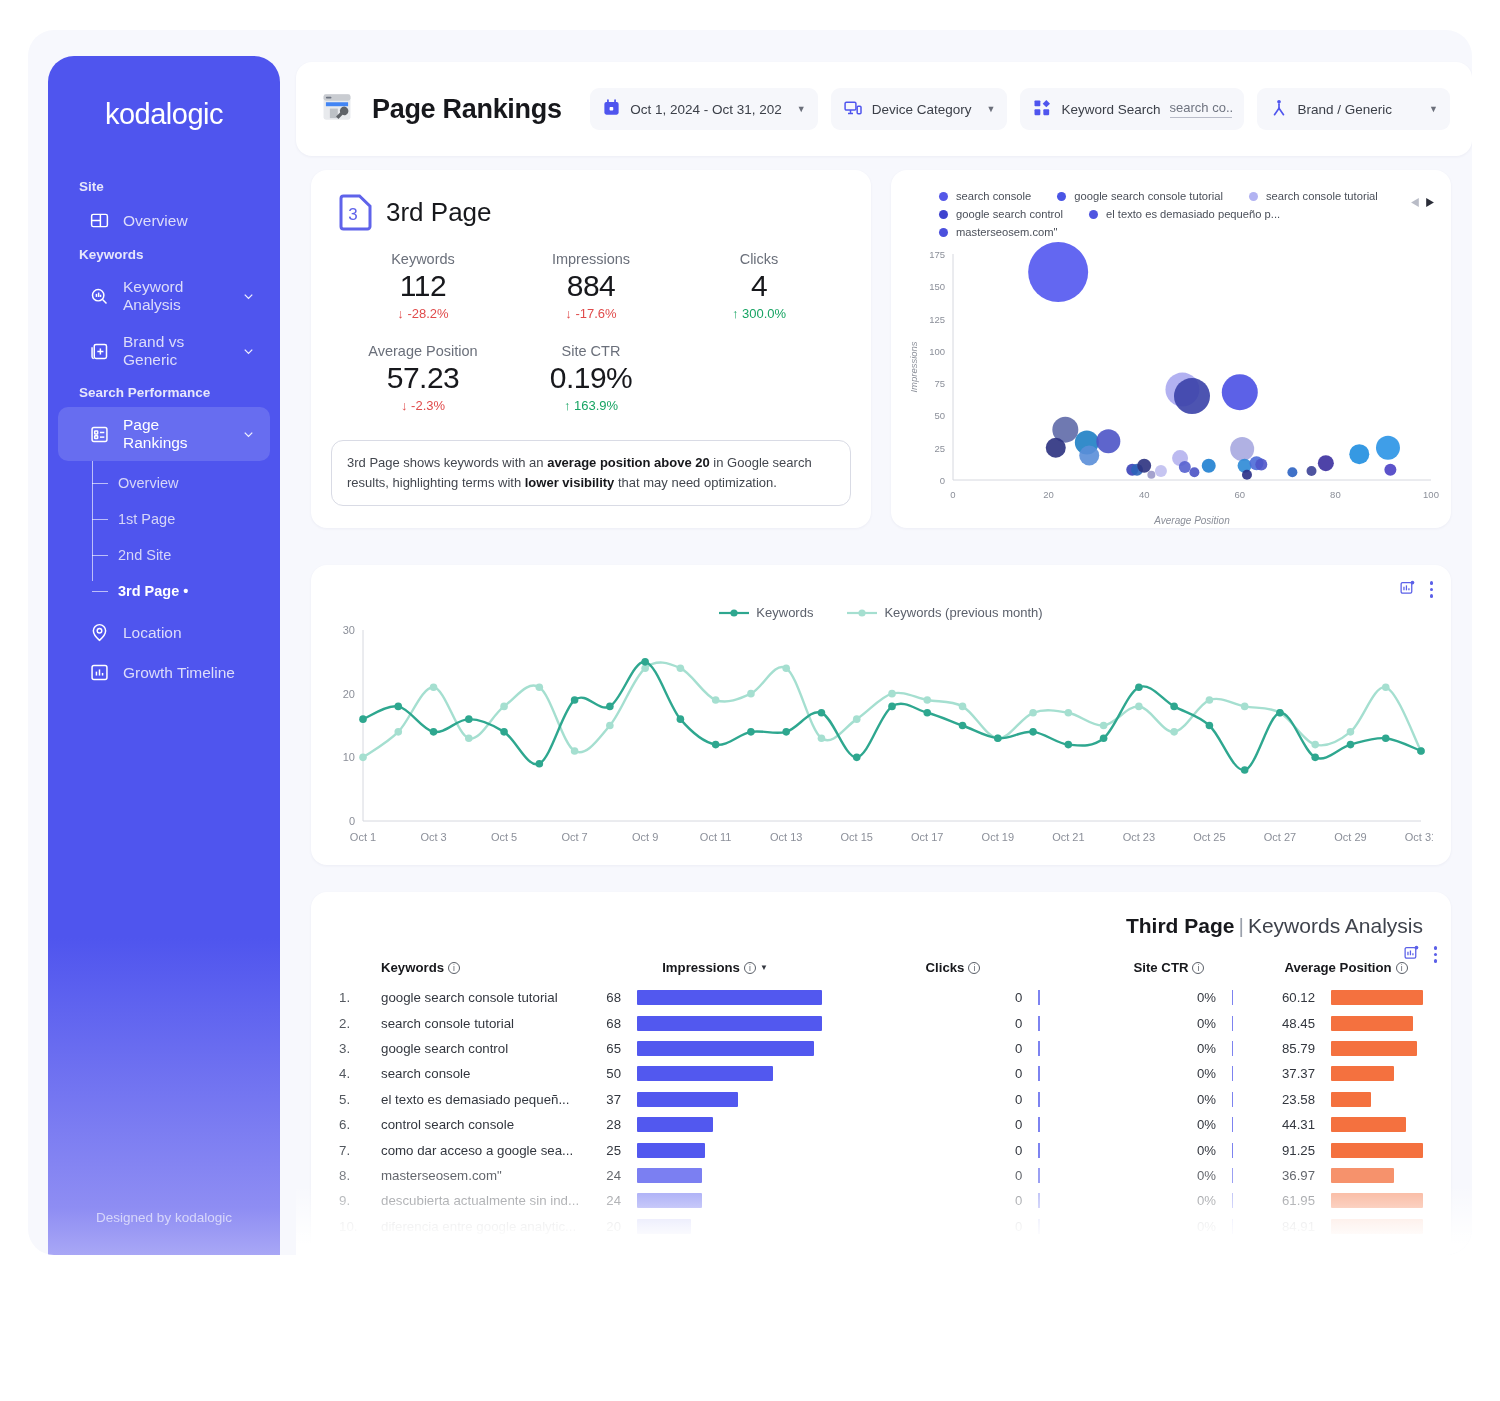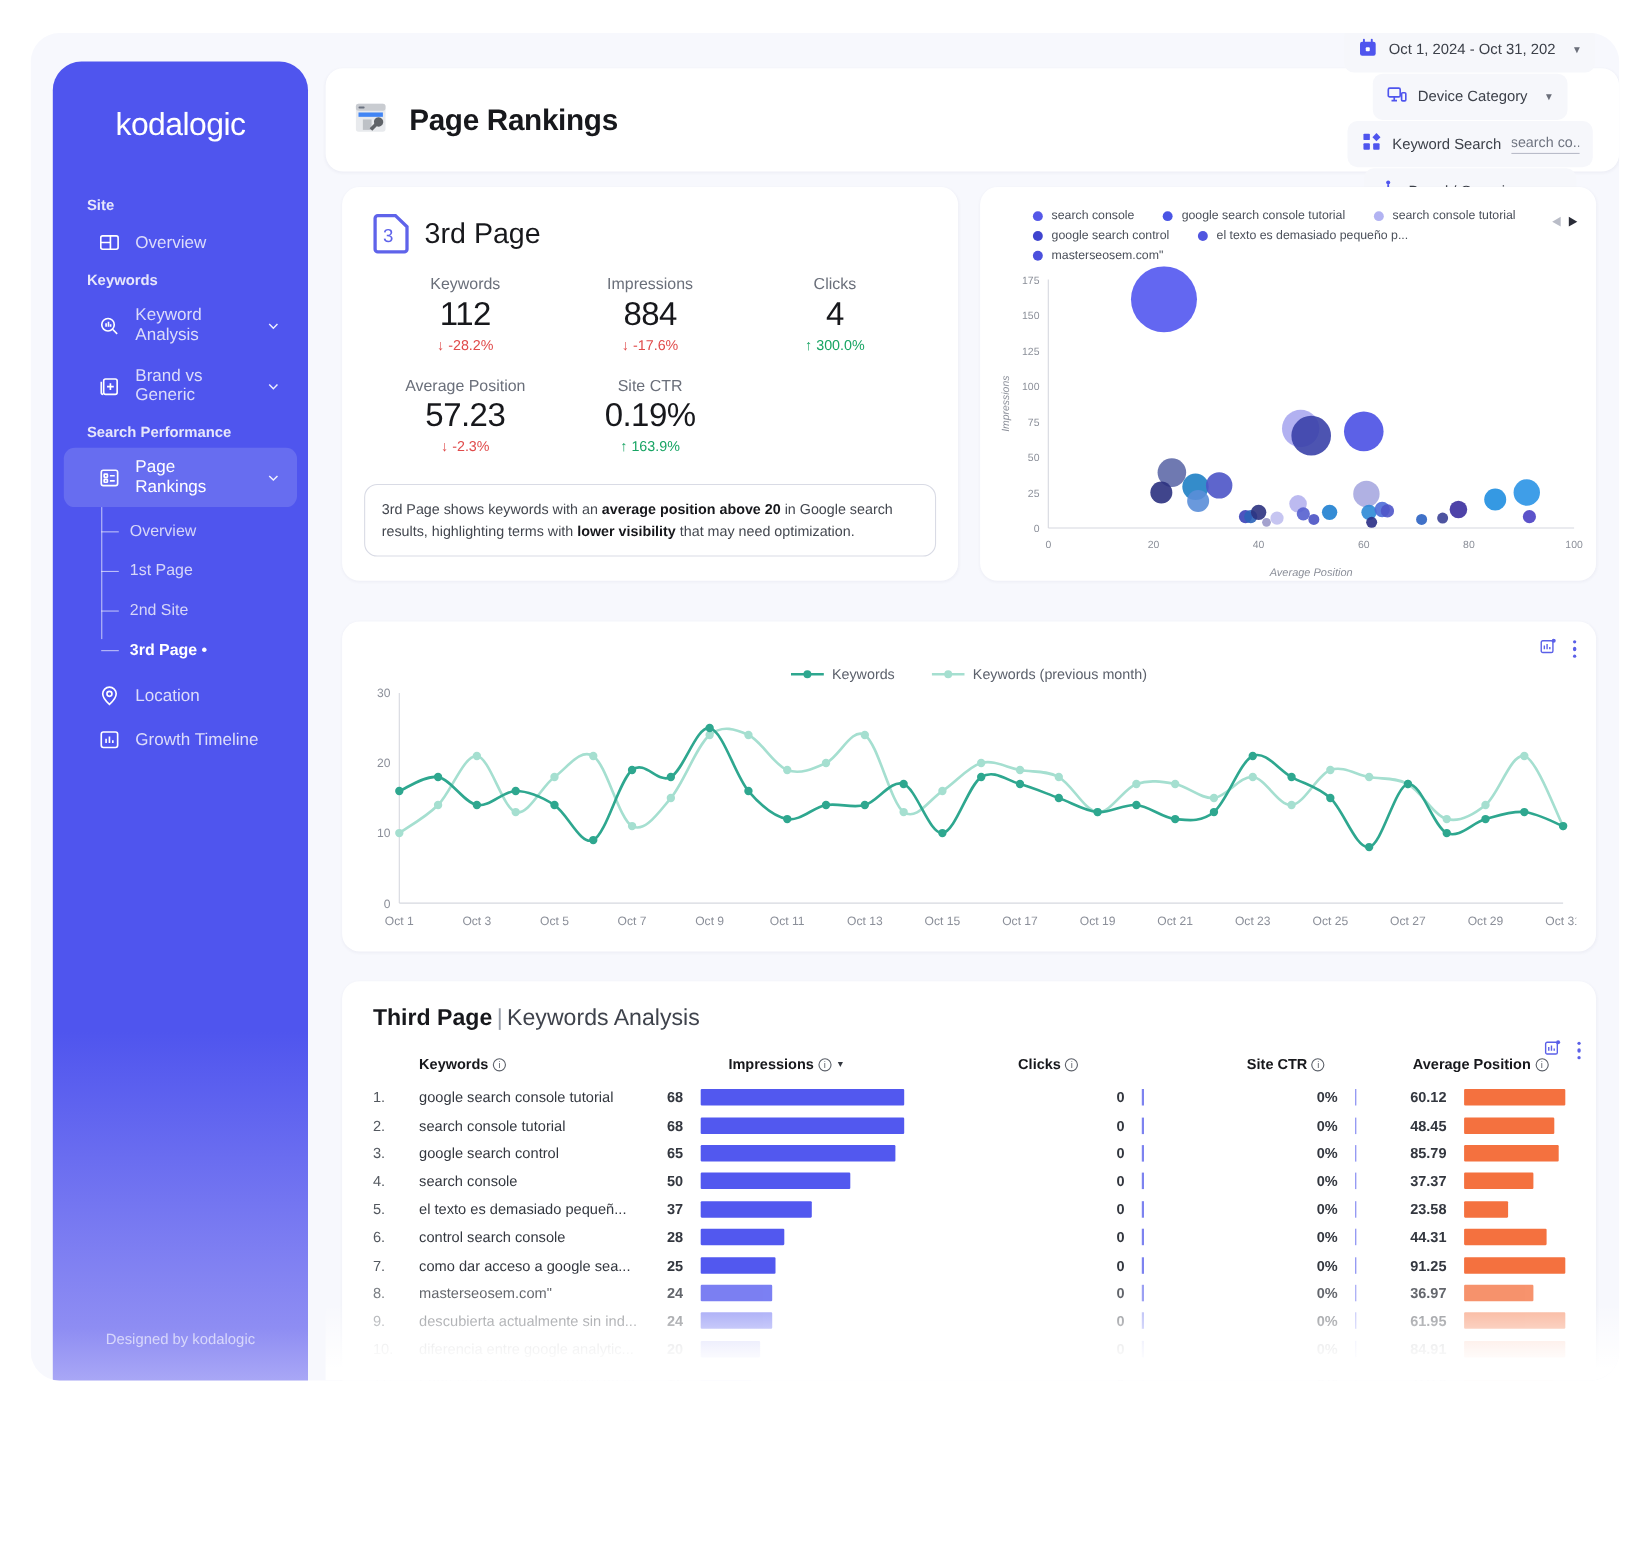--- a/index.html
+++ b/index.html
@@ -83,21 +83,21 @@
     position: absolute; left: 268px; top: 32px;
     width: 1176px; height: 94px;
     background: #fff;
     border-radius: 16px;
     display: flex; align-items: center;
     padding: 0 22px;
     box-shadow: 0 1px 3px rgba(30,40,90,.05);
   }
   .page-title { font-size: 27px; font-weight: bold; color:#17181c; letter-spacing:-.3px; }
   .title-wrap { display:flex; align-items:center; gap:16px; }
-  .filters { display:flex; align-items:center; gap:1px; margin-left:auto;flex-direction:column; }
+  .filters { display:flex; align-items:center; gap:13px; margin-left:auto; }
   .filter {
     display: flex; align-items: center; gap: 9px;
     background: #f6f7fb; border-radius: 9px;
     height: 42px; padding: 0 12px;
     font-size: 13.5px; color: #3c4049;
     cursor: pointer;
   }
   .filter .caret { color:#6b6f7a; font-size: 9px; margin-left: 6px; }
   .kw-input {
     border:none; background:transparent;
@@ -139,34 +139,34 @@
   .bubble-legend { display:flex; flex-wrap:wrap; gap: 6px 26px; padding: 4px 40px 4px 38px; }
   .lg { display:flex; align-items:center; gap:8px; font-size:11.2px; color:#4a4f59; white-space:nowrap;}
   .lgdot { width:9px; height:9px; border-radius:50%; flex:none; }
   .arrows { position:absolute; right:16px; top:24px; display:flex; gap:3px; align-items:center;}
 
   .line-legend { display:flex; justify-content:center; gap: 34px; font-size:13px; color:#5c616c; padding-top: 26px;}
   .line-legend .ll { display:flex; align-items:center; gap:7px; }
   .ll svg { display:block; }
 
   
-  .tbl-title { font-size:21px; color:#3f434c; margin-bottom: 8px;}
+  .tbl-title { font-size:21px; color:#3f434c; margin-bottom: 8px; text-align: right;}
   .tbl-title b { color:#17181c; }
   .tbl-title span.sep { color:#9aa0ab; margin: 0 4px;}
   table { width:100%; border-collapse: collapse; table-layout: fixed; }
   th { font-size:13.2px; font-weight:bold; color:#17181c; padding: 14px 0 10px; }
   td { font-size:13.3px; color:#33373f; padding: 4px 0; height: 25.4px; vertical-align: middle;}
   .c-idx { width:42px; text-align:left; color:#53585f; }
   .c-kw  { width:212px; }
   .c-imp { width:244px; }
   .c-clk { width:232px; }
   .c-ctr { width:200px; }
   .c-pos { width:auto; }
   .kwtxt { white-space:nowrap; overflow:hidden; text-overflow:ellipsis; display:block; }
-  .barcell { display:flex; align-items:center; gap:16px;font-weight:bold; }
+  .barcell { display:flex; align-items:center; gap:16px; }
   .bval { font-size:13.2px; color:#33373f; text-align:right; flex:none; }
   .bar { height:15px; border-radius:1px; }
   .tick { width:1.4px; height:15px; background:#7d83f0; flex:none; }
   .info-i { display:inline-block; width:12px; height:12px; border:1.1px solid #5a5f68; border-radius:50%;
             font-size:8.5px; line-height:11px; text-align:center; color:#5a5f68; font-weight:normal; vertical-align:1px; margin-left:4px;}
   .sort-caret { color:#33373f; font-size:8px; margin-left:4px; vertical-align:2px; }
   .fade-mask { position:absolute; left:0; right:0; bottom:0; height:86px;
                background: linear-gradient(180deg, rgba(255,255,255,0) 0%, #ffffff 78%); pointer-events:none;}
   .app-fade { position:absolute; left:268px; right:0; bottom:0; height:70px;
               background: linear-gradient(180deg, rgba(247,248,253,0) 0%, #ffffff 85%); pointer-events:none; z-index: 9;}

